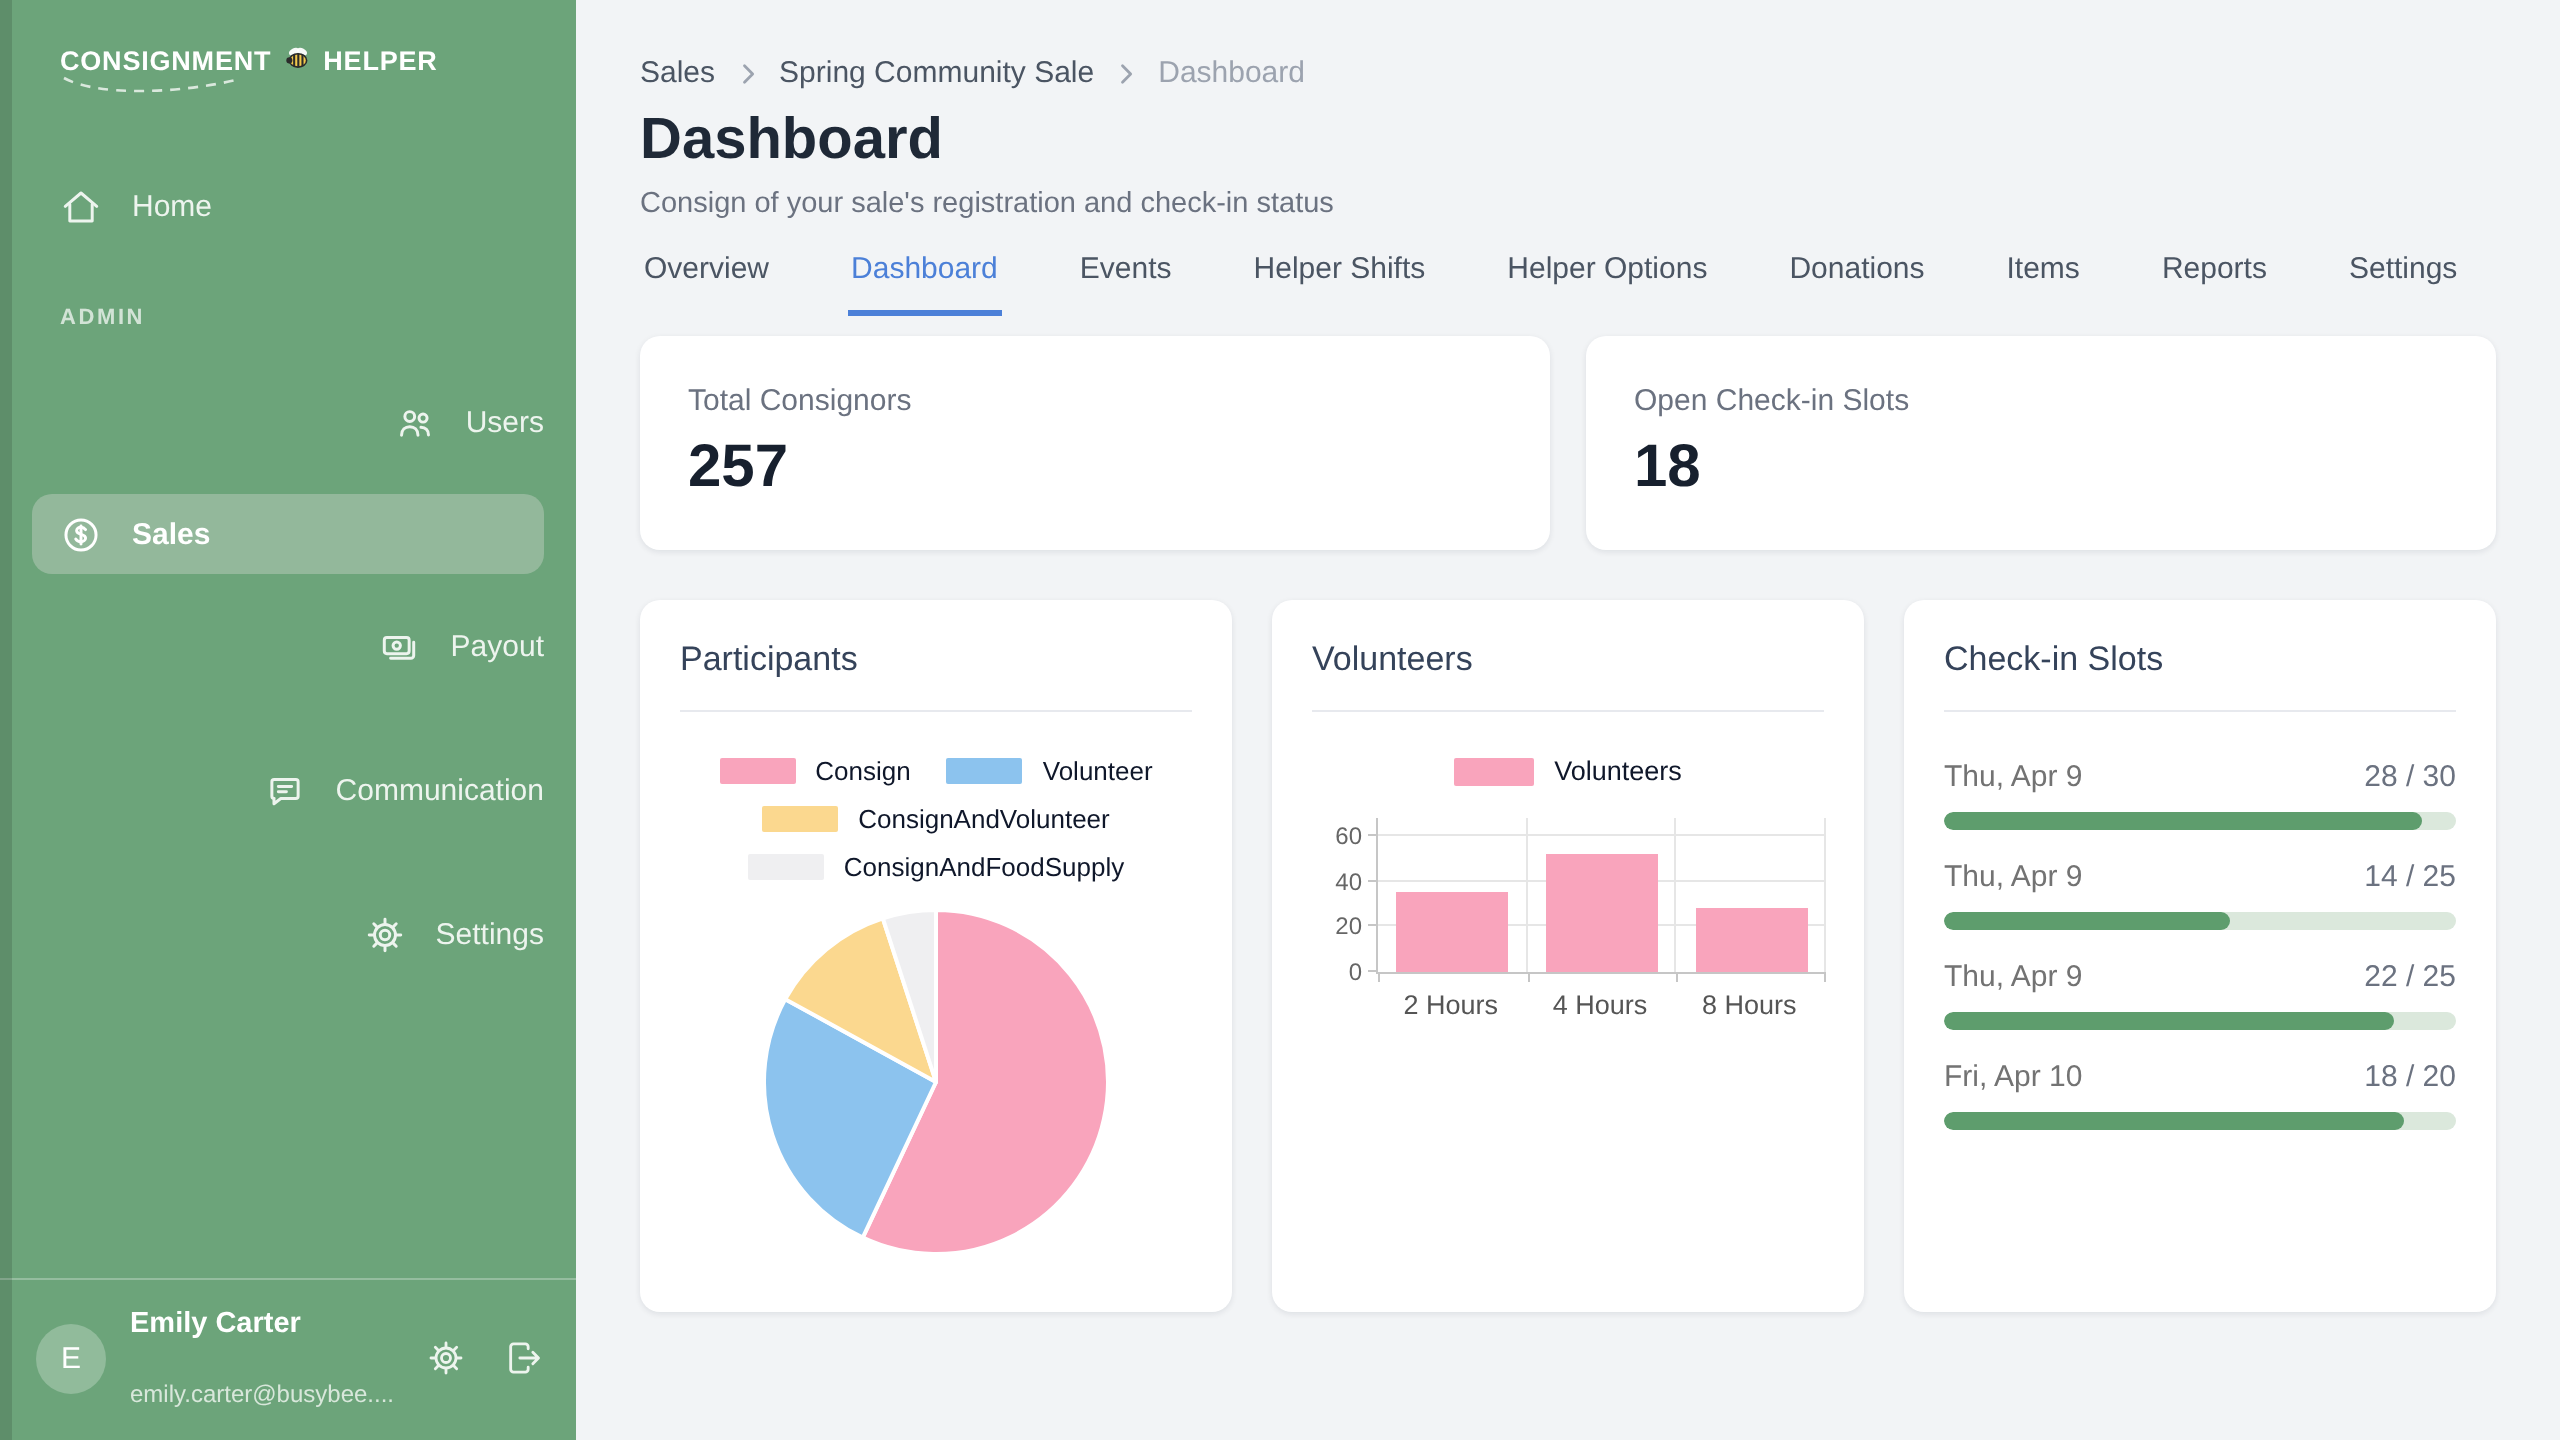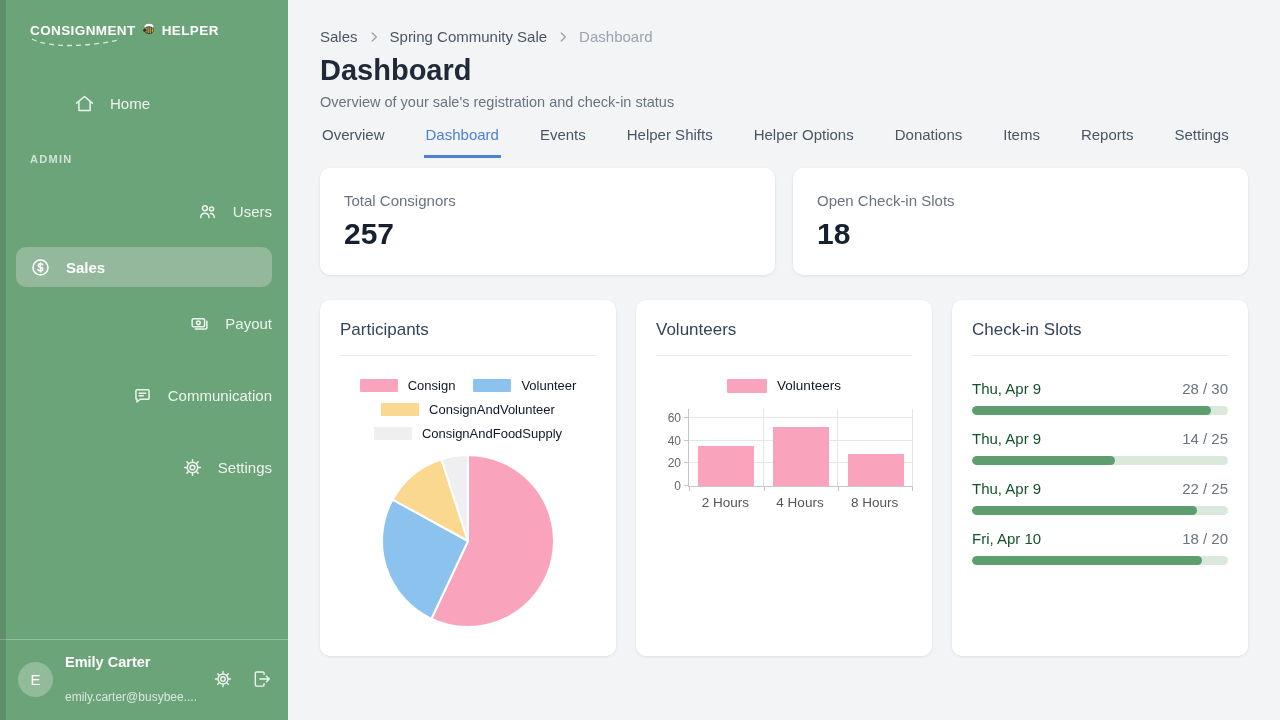--- a/index.html
+++ b/index.html
@@ -4,21 +4,21 @@
 <style>
   * { margin:0; padding:0; box-sizing:border-box; }
   html,body { width:1280px; height:720px; overflow:hidden; }
   body { display:flex; font-family:"Liberation Sans", sans-serif; background:#F2F4F6; }
 
   
   .sidebar { position:relative; width:288px; flex-shrink:0; background:#6CA47A; color:#EDF4EE; display:flex; flex-direction:column; }
   .sidebar::before { content:""; position:absolute; left:0; top:0; bottom:0; width:6px; background:rgba(0,0,0,.13); }
   .logo { position:relative; margin:22px 0 0 30px; display:flex; align-items:center; gap:5px; font-weight:bold; font-size:13.5px; letter-spacing:.4px; color:#FFFFFF; width:150px; }
   .logo-swoosh { position:absolute; left:0; top:15px; }
-  .nav-primary { margin-top:44px;padding-left:44px; }
+  .nav-primary { margin-top:44px; }
   .nav-item { display:flex; align-items:center; gap:15px; height:40px; padding-left:30px; font-size:15px; cursor:pointer; color:#EDF4EE; }
   .nav-item svg { width:21px; height:21px; flex-shrink:0; }
   .nav-item.active { background:#93B89B; border-radius:10px; margin:0 16px; padding-left:14px; color:#FFFFFF; font-weight:bold; }
   .section-label { margin:30px 0 10px 30px; font-size:11px; font-weight:bold; letter-spacing:1.3px; color:#D2E3D6; }
   .nav-admin .nav-item + .nav-item { margin-top:0; }
   .nav-admin > * + * { margin-top:0; }
   .nav-admin .nav-item { margin-bottom:0; }
   .nav-admin { display:flex; flex-direction:column; gap:0; }
   .nav-admin .nav-item, .nav-primary .nav-item { height:40px; }
   .nav-admin .nav-item:not(.active) { margin:16px;justify-content:flex-end; }
@@ -70,21 +70,21 @@
   .xtick { position:absolute; bottom:-5px; width:1px; height:5px; background:#C6C6C6; }
   .ylabel { position:absolute; left:-32px; width:24px; text-align:right; font-size:12px; color:#666666; }
   .bar { position:absolute; bottom:0; width:56px; background:#F9A4BC; }
   .xlabels { display:flex; margin:8px 0 0 32px; width:224px; }
   .xlabel { flex:1; text-align:center; font-size:13.5px; color:#555555; }
 
   
   .checkin-rows { margin-top:9px; }
   .checkin-row { padding-top:15px; }
   .checkin-row-top { display:flex; justify-content:space-between; align-items:baseline; }
-  .checkin-date { font-size:15px; color:#14532d; }
+  .checkin-date { font-size:15px; color:#737373; }
   .checkin-count { font-size:15px; color:#6B7280; }
   .progress-track { margin-top:9px; height:9px; border-radius:5px; background:#DBE8DC; overflow:hidden; }
   .progress-fill { height:100%; border-radius:5px; background:#5E9D6D; }
 </style>
 </head>
 <body>
 
 <aside class="sidebar">
   <div class="logo">
     <span>CONSIGNMENT</span>
@@ -203,21 +203,21 @@
       </span>
       <span class="crumb">Spring Community Sale</span>
       <span class="crumb-sep">
         <svg viewBox="0 0 24 24" fill="none" stroke="#9CA3AF" stroke-width="2.4" stroke-linecap="round" stroke-linejoin="round" style="width: 14px; height: 14px;">
           <path d="M9 5l7 7-7 7"></path>
         </svg>
       </span>
       <span class="crumb muted">Dashboard</span>
     </div>
   <h1 class="page-title">Dashboard</h1>
-  <div class="page-subtitle">Overview of your sale's registration and check-in status</div>
+  <div class="page-subtitle">Consign of your sale's registration and check-in status</div>
 
   <div class="tabs" id="tabs">
       <div class="tab">Overview</div>
       <div class="tab active">Dashboard</div>
       <div class="tab">Events</div>
       <div class="tab">Helper Shifts</div>
       <div class="tab">Helper Options</div>
       <div class="tab">Donations</div>
       <div class="tab">Items</div>
       <div class="tab">Reports</div>

